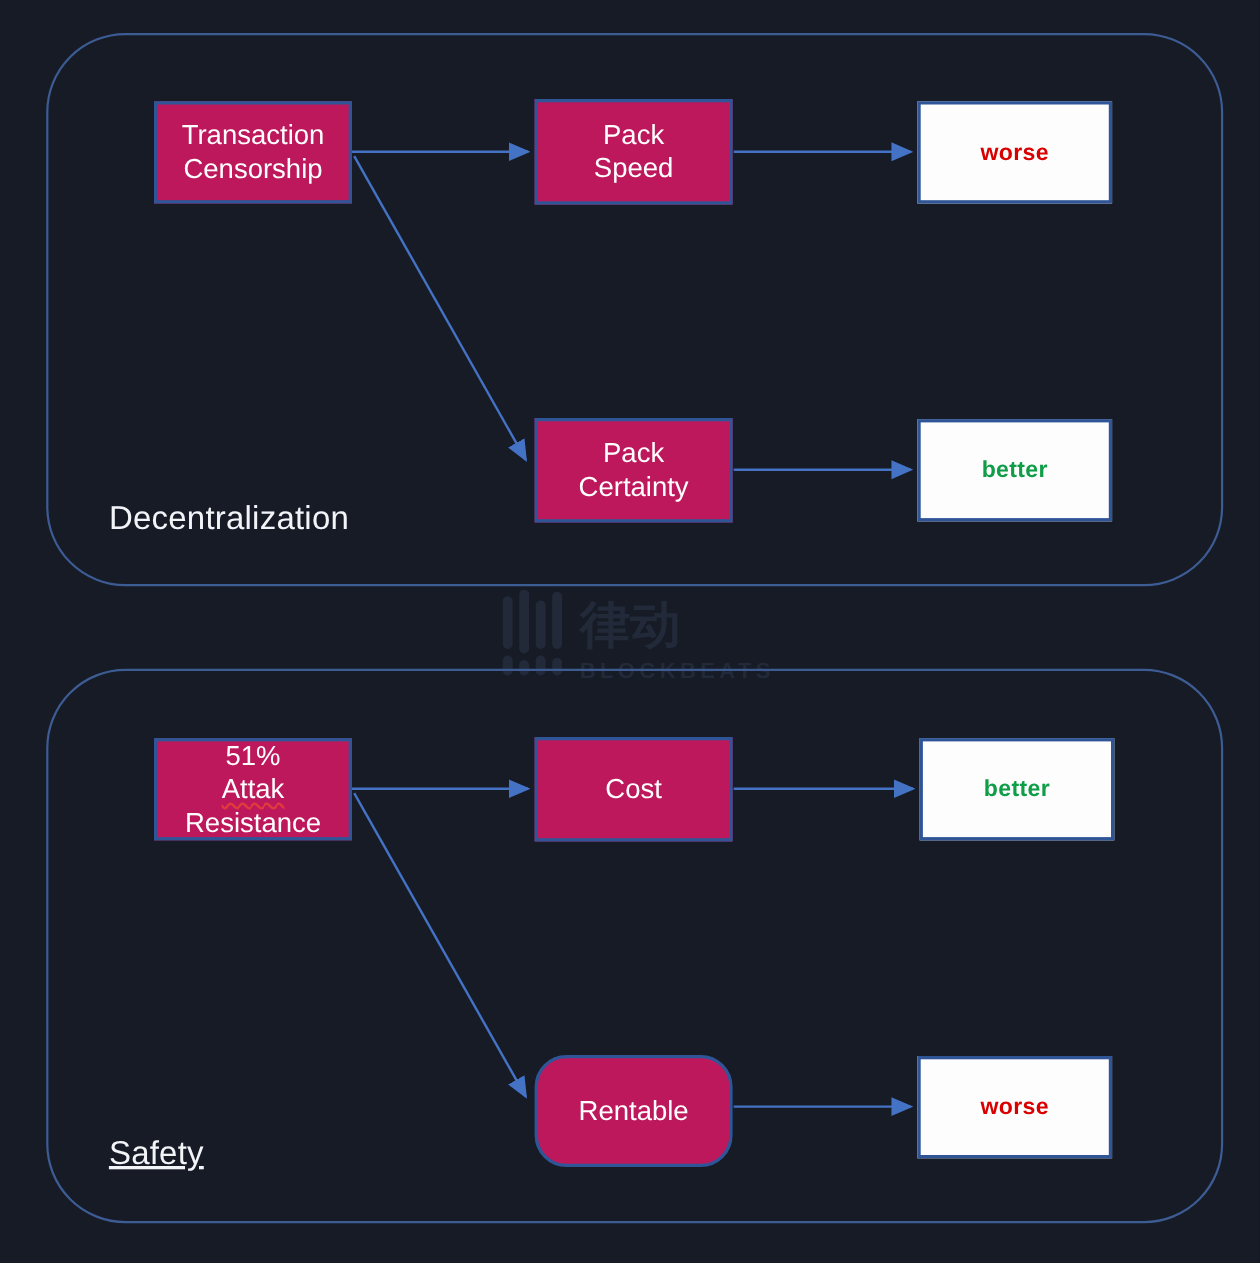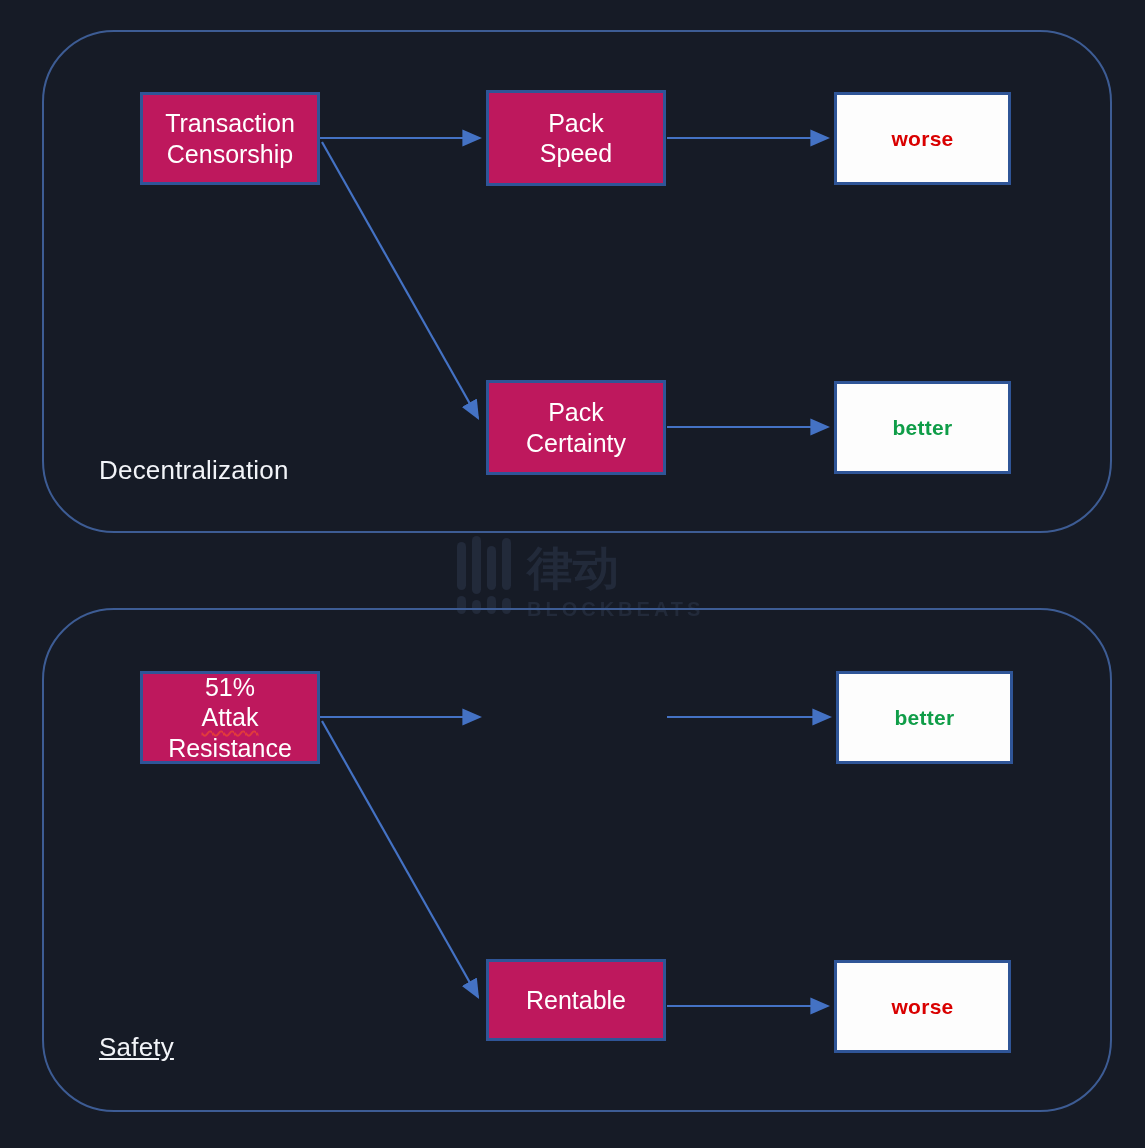--- a/index.html
+++ b/index.html
@@ -35,21 +35,21 @@
   .group {
     position: absolute;
     box-sizing: border-box;
     border: 2px solid #3d5c94;
     border-radius: 72px;
     background: transparent;
   }
   .group-label {
     position: absolute;
     color: #f2f4f8;
-    font-size: 26px;
+    font-size: 30px;
     font-weight: 400;
     letter-spacing: 0.2px;
     white-space: nowrap;
   }
 
   
   .node {
     position: absolute;
     box-sizing: border-box;
     display: flex;
@@ -174,22 +174,27 @@
   <div class="node blue" style="left:140px; top:671px; width:180px; height:93px;">
     <span class="lines">
       <span>
           <span>51% </span>
           <span class="misspelled">Attak</span>
         </span>
       <span>Resistance</span>
     </span>
   </div>
 
-
-  <div class="node blue" style="left:486px; top:959px; width:180px; height:82px;">
+  <div class="node blue" style="left:486px; top:670px; width:180px; height:95px;">
+    <span class="lines">
+      <span>Cost</span>
+    </span>
+  </div>
+
+  <div class="node blue" style="left:486px; top:959px; width:180px; height:102px;border-radius:29px;">
     <span class="lines">
       <span>Rentable</span>
     </span>
   </div>
 
   <div class="node outcome better" style="left:836px; top:671px; width:177px; height:93px;">
     <span>better</span>
   </div>
 
   <div class="node outcome worse" style="left:834px; top:960px; width:177px; height:93px;">

